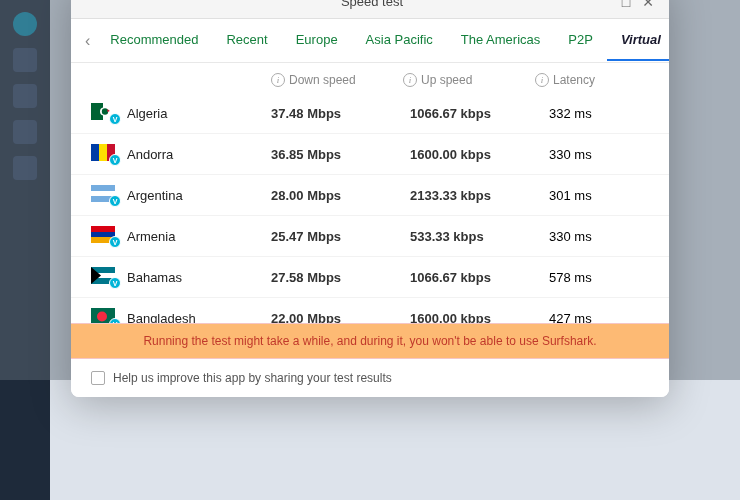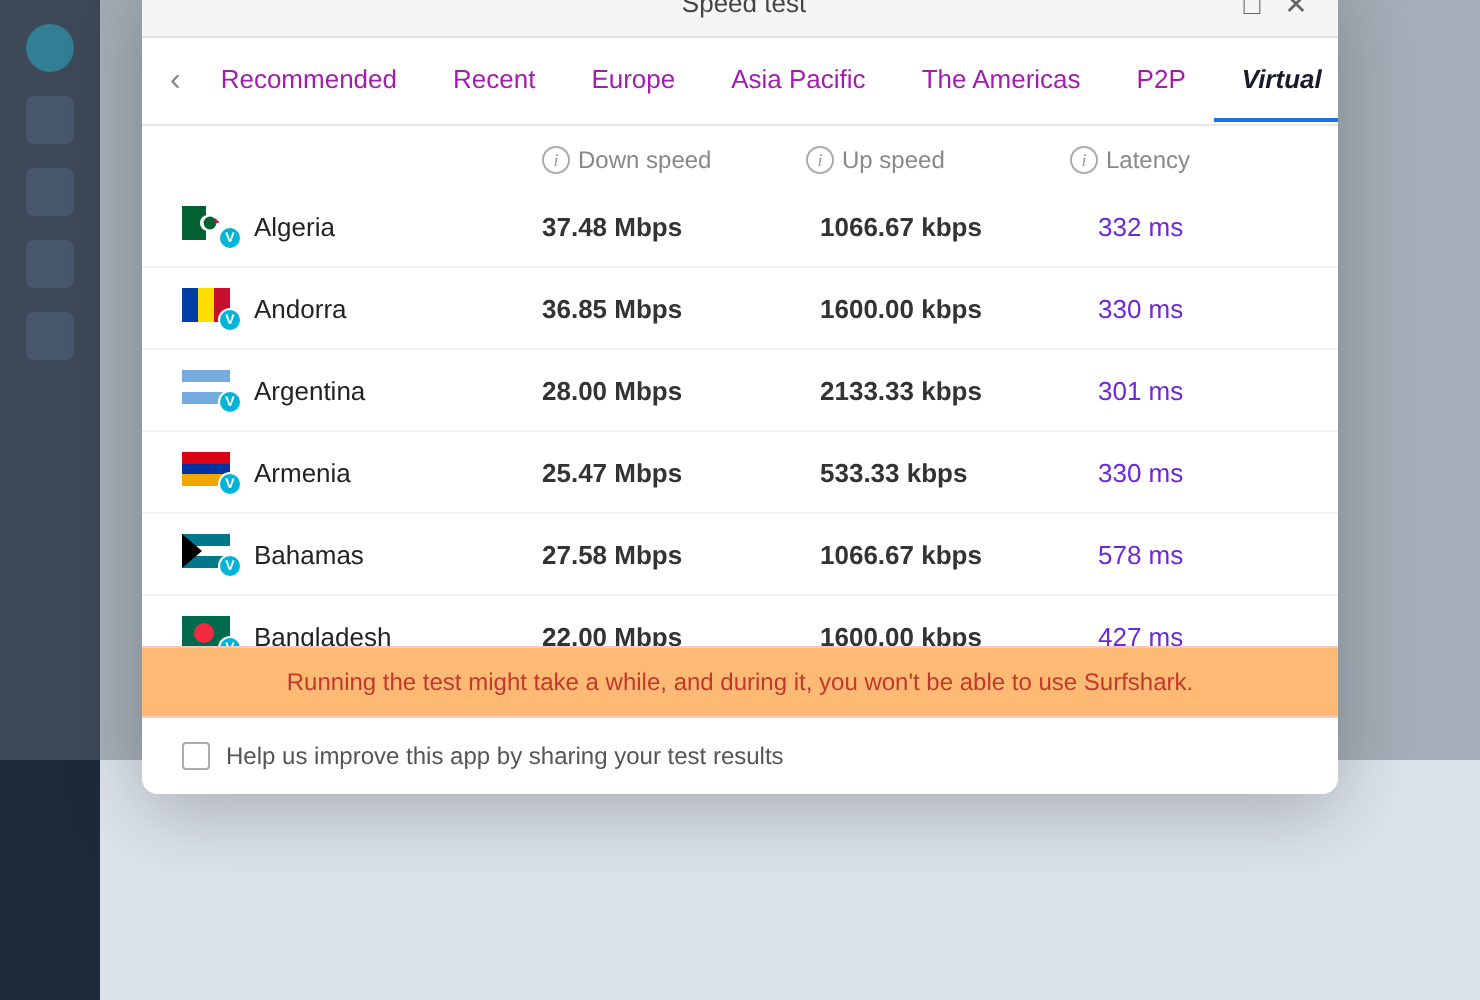--- a/index.html
+++ b/index.html
@@ -123,21 +123,21 @@
       cursor: pointer;
       font-size: 16px;
       color: #888;
       padding: 0 6px;
       display: flex;
       align-items: center;
     }
     .tab-item {
       padding: 12px 14px;
       font-size: 13px;
-      color: #a21caf;
+      color: #15803d;
       cursor: pointer;
       white-space: nowrap;
       border-bottom: 2px solid transparent;
       transition: color 0.15s;
     }
     .tab-item.active {
       color: #1a1a2e;
       border-bottom: 2px solid #1a73e8;
       font-weight: 600;
       font-style: italic;
@@ -229,21 +229,21 @@
     }
     .speed-cell {
       flex: 1;
       font-size: 13px;
       color: #333;
       font-weight: bold;
     }
     .latency-cell {
       flex: 0 0 100px;
       font-size: 13px;
-      color: #6d28d9;
+      color: #000000;
     }
 
     
     .warning-bar {
       background: #fdba74;
       border-top: 1px solid #f5c6c6;
       border-bottom: 1px solid #f5c6c6;
       padding: 10px 20px;
       font-size: 12px;
       color: #c0392b;

